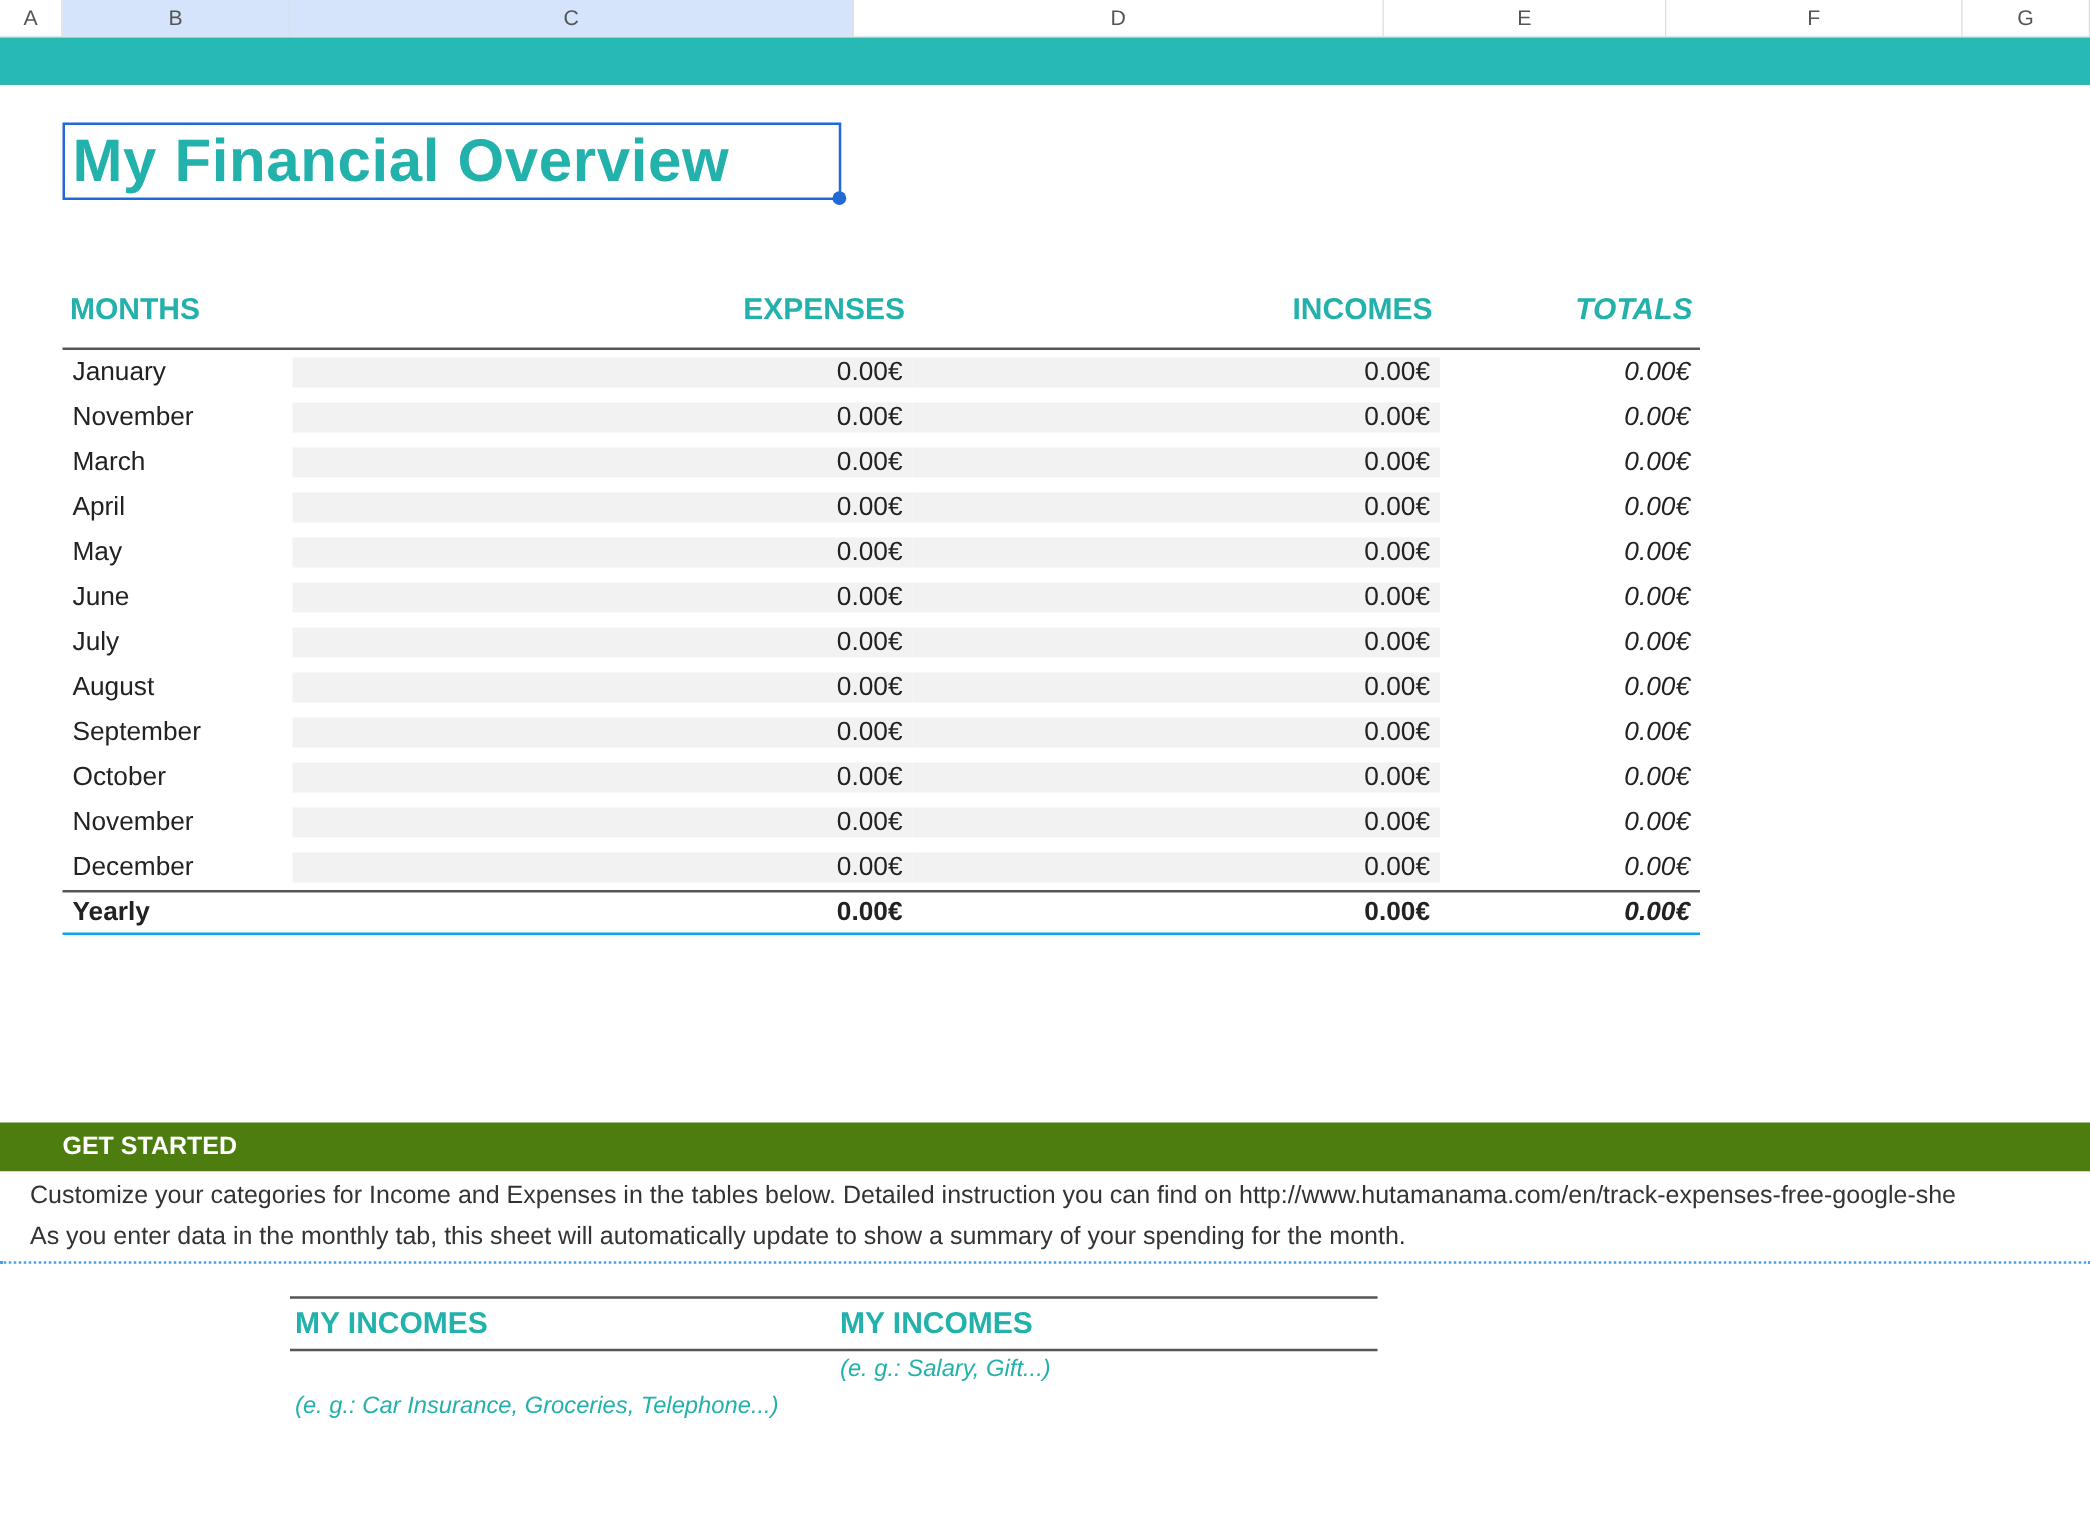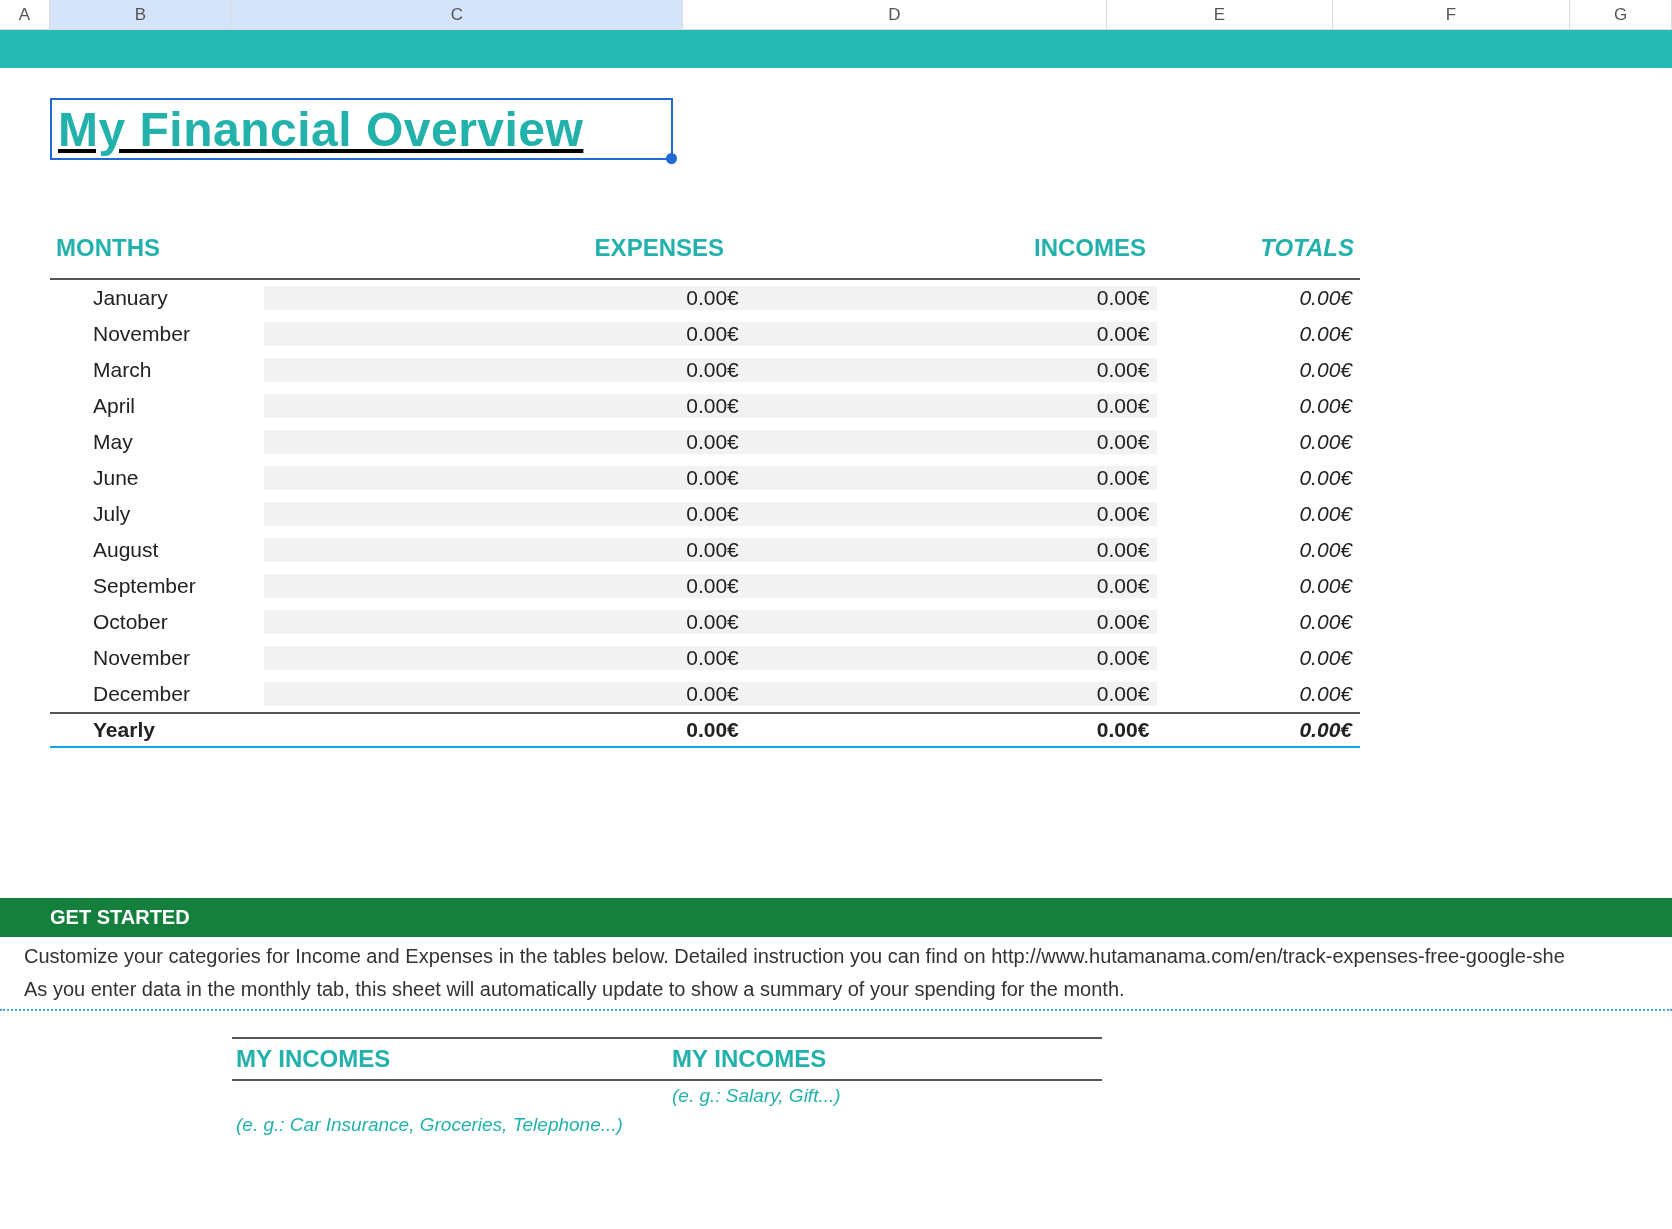--- a/index.html
+++ b/index.html
@@ -28,21 +28,21 @@
   .col-B { width: 182px; }
   .col-C { width: 451px; }
   .col-D { width: 424px; }
   .col-E { width: 226px; }
   .col-F { width: 237px; }
   .col-G { width: 102px; }
 
   .band { height: 38px; background: #27b9b4; }
   .sheet-body { position: relative; }
 
-  .title-block { position: relative; margin: 30px 0 0 50px; height: 82px; text-decoration: underline; }
+  .title-block { position: relative; margin: 30px 0 0 50px; height: 82px; }
   .sel-box {
     position: absolute;
     border: 2.5px solid #2069d6;
     width: 623px; height: 62px;
     top: 0; left: 0;
   }
   .sel-handle {
     position: absolute;
     width: 11px; height: 11px;
     background: #2069d6;
@@ -65,30 +65,30 @@
     font-size: 24px;
     padding: 4px 6px 16px 6px;
   }
   .hc-months  { width: 380px; text-align: left; }
   .hc-exp     { width: 300px; text-align: right; }
   .hc-inc     { width: 422px; text-align: right; }
   .hc-tot     { width: 208px; text-align: right; font-style: italic; }
 
   .data-row { display: flex; height: 36px; align-items: center; }
   .dc { font-size: 21px; padding: 0 8px; }
-  .dc-month { width: 184px; color:#222;margin-left:35px; }
+  .dc-month { width: 184px; color:#222; }
   .dc-exp   { width: 496px; text-align: right; background:#f2f2f2; color:#222; }
   .dc-inc   { width: 422px; text-align: right; background:#f2f2f2; color:#222; }
   .dc-tot   { width: 208px; text-align: right; font-style: italic; color:#222; }
   .yearly-row { border-top: 2px solid #565656; border-bottom: 2px solid #0ea5e9; font-weight:700; }
   .yearly-row .dc-exp, .yearly-row .dc-inc { background: transparent; }
 
   .get-started-band {
     margin-top: 150px;
-    background: #15803d;
+    background: #4d7c0f;
     color: #fff;
     font-weight: 700;
     font-size: 20px;
     padding: 8px 0 8px 50px;
   }
   .instr {
     padding: 8px 0 2px 24px;
     color: #333;
     font-size: 20px;
   }

